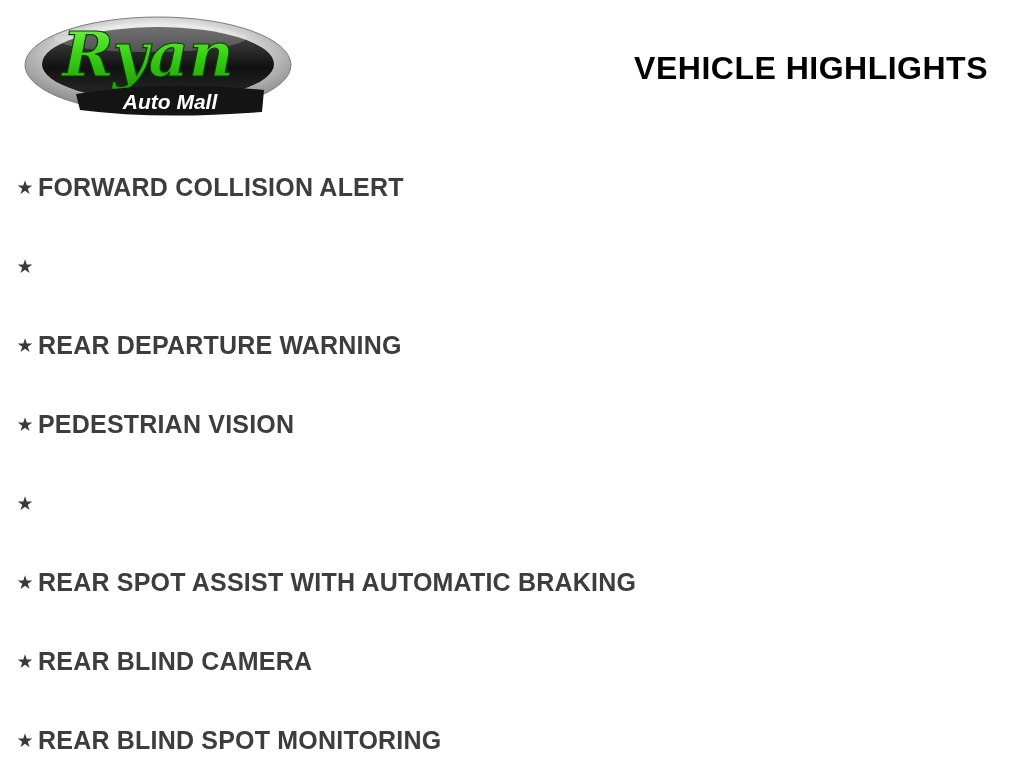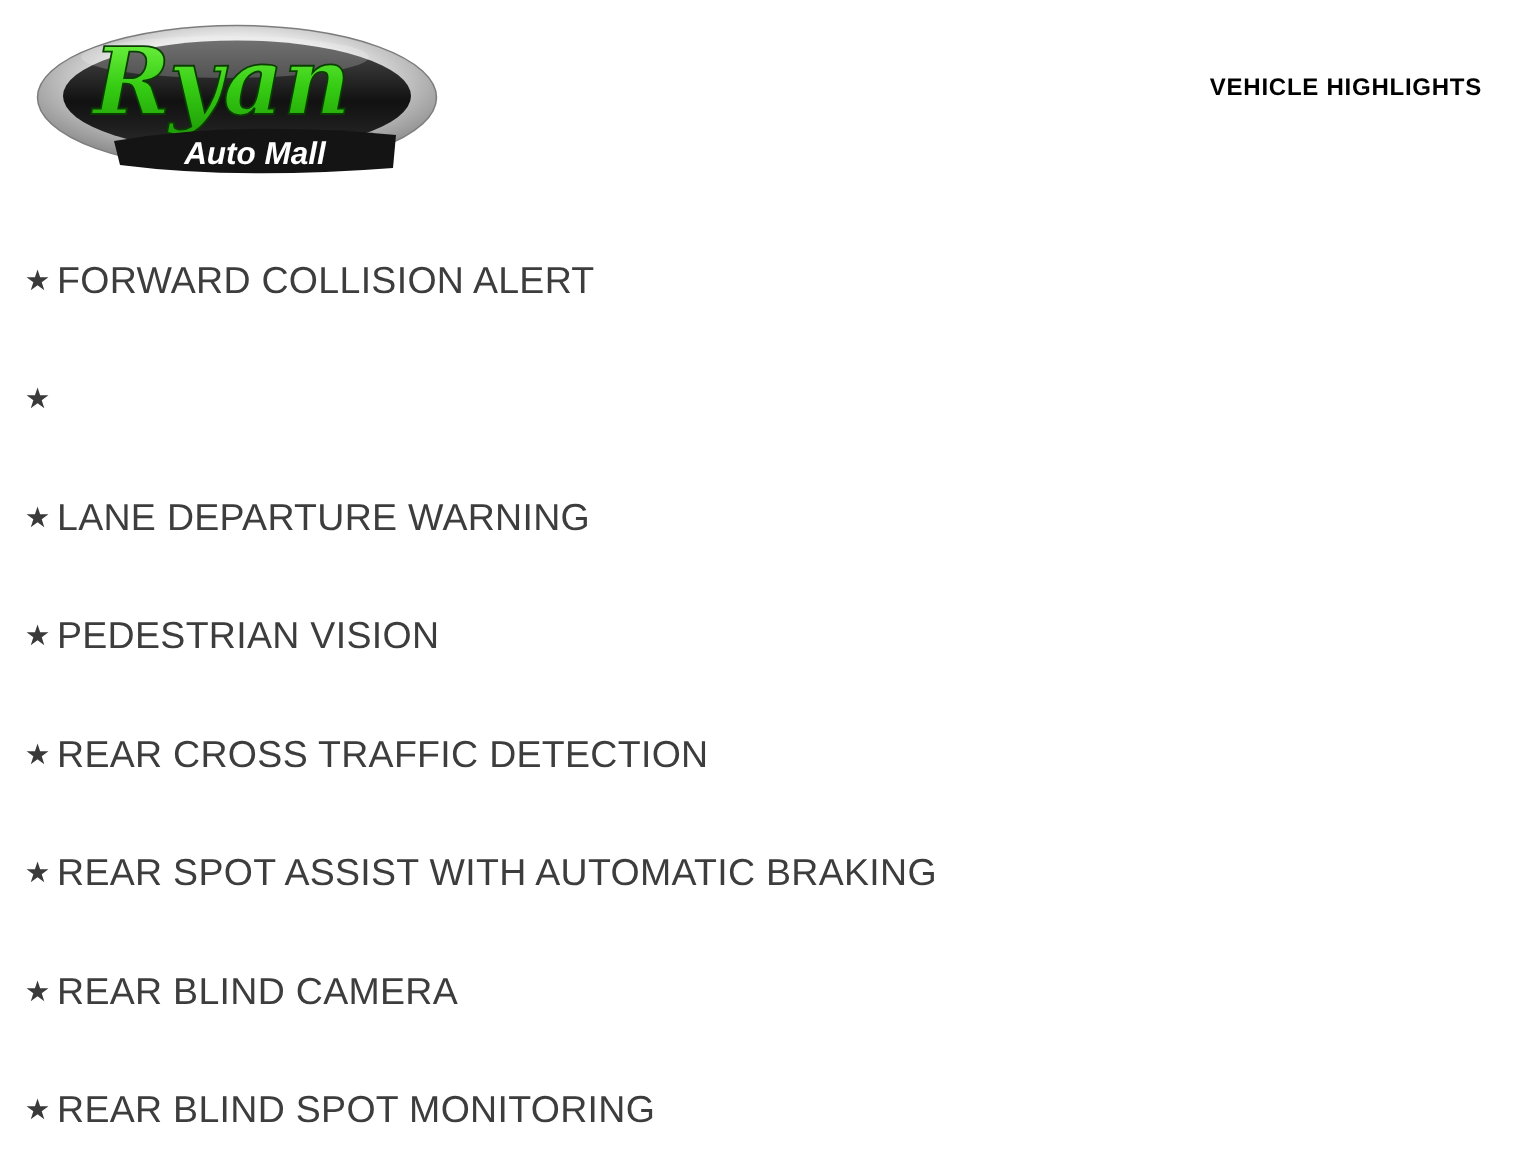--- a/index.html
+++ b/index.html
@@ -32,21 +32,21 @@
     top: 8px;
     width: 285px;
     height: 115px;
   }
   .logo svg { display: block; }
 
   .highlights-title {
     position: absolute;
     right: 36px;
     top: 50px;
-    font-size: 16px;
+    font-size: 32px;
     font-weight: bold;
     color: #000000;
     letter-spacing: 0.5px;
     white-space: nowrap;
   }
 
   
   .feature-list {
     position: absolute;
     top: 148px;
@@ -69,20 +69,21 @@
     text-align: center;
     font-size: 19px;
     line-height: 1;
     color: #3a3a3a;
   }
   .feature-label {
     font-size: 25px;
     color: #3d3d3d;
     letter-spacing: 0.2px;
     white-space: nowrap;
+    font-weight: bold;
   }
 </style>
 </head>
 <body>
 
 <div class="page">
 
   <div class="header">
 
     <div class="logo">
@@ -126,29 +127,28 @@
   <ul class="feature-list">
     <li class="feature-item">
       <span class="star-icon">★</span>
       <span class="feature-label">FORWARD COLLISION ALERT</span>
     </li>
     <li class="feature-item">
       <span class="star-icon">★</span>
     </li>
     <li class="feature-item">
       <span class="star-icon">★</span>
-      <span class="feature-label">LANE DEPARTURE WARNING</span>
+      <span class="feature-label">REAR DEPARTURE WARNING</span>
     </li>
     <li class="feature-item">
       <span class="star-icon">★</span>
       <span class="feature-label">PEDESTRIAN VISION</span>
     </li>
     <li class="feature-item">
       <span class="star-icon">★</span>
-      <span class="feature-label">REAR CROSS TRAFFIC DETECTION</span>
     </li>
     <li class="feature-item">
       <span class="star-icon">★</span>
       <span class="feature-label">REAR SPOT ASSIST WITH AUTOMATIC BRAKING</span>
     </li>
     <li class="feature-item">
       <span class="star-icon">★</span>
       <span class="feature-label">REAR BLIND CAMERA</span>
     </li>
     <li class="feature-item">

